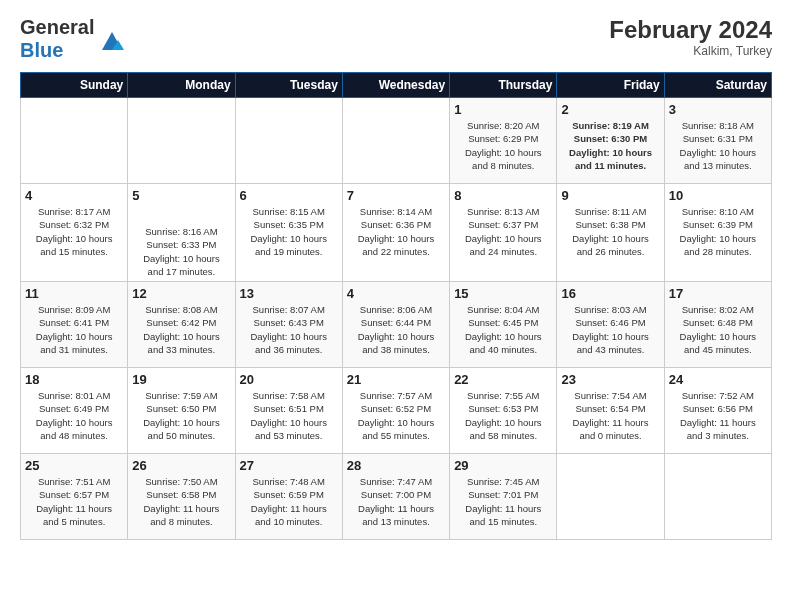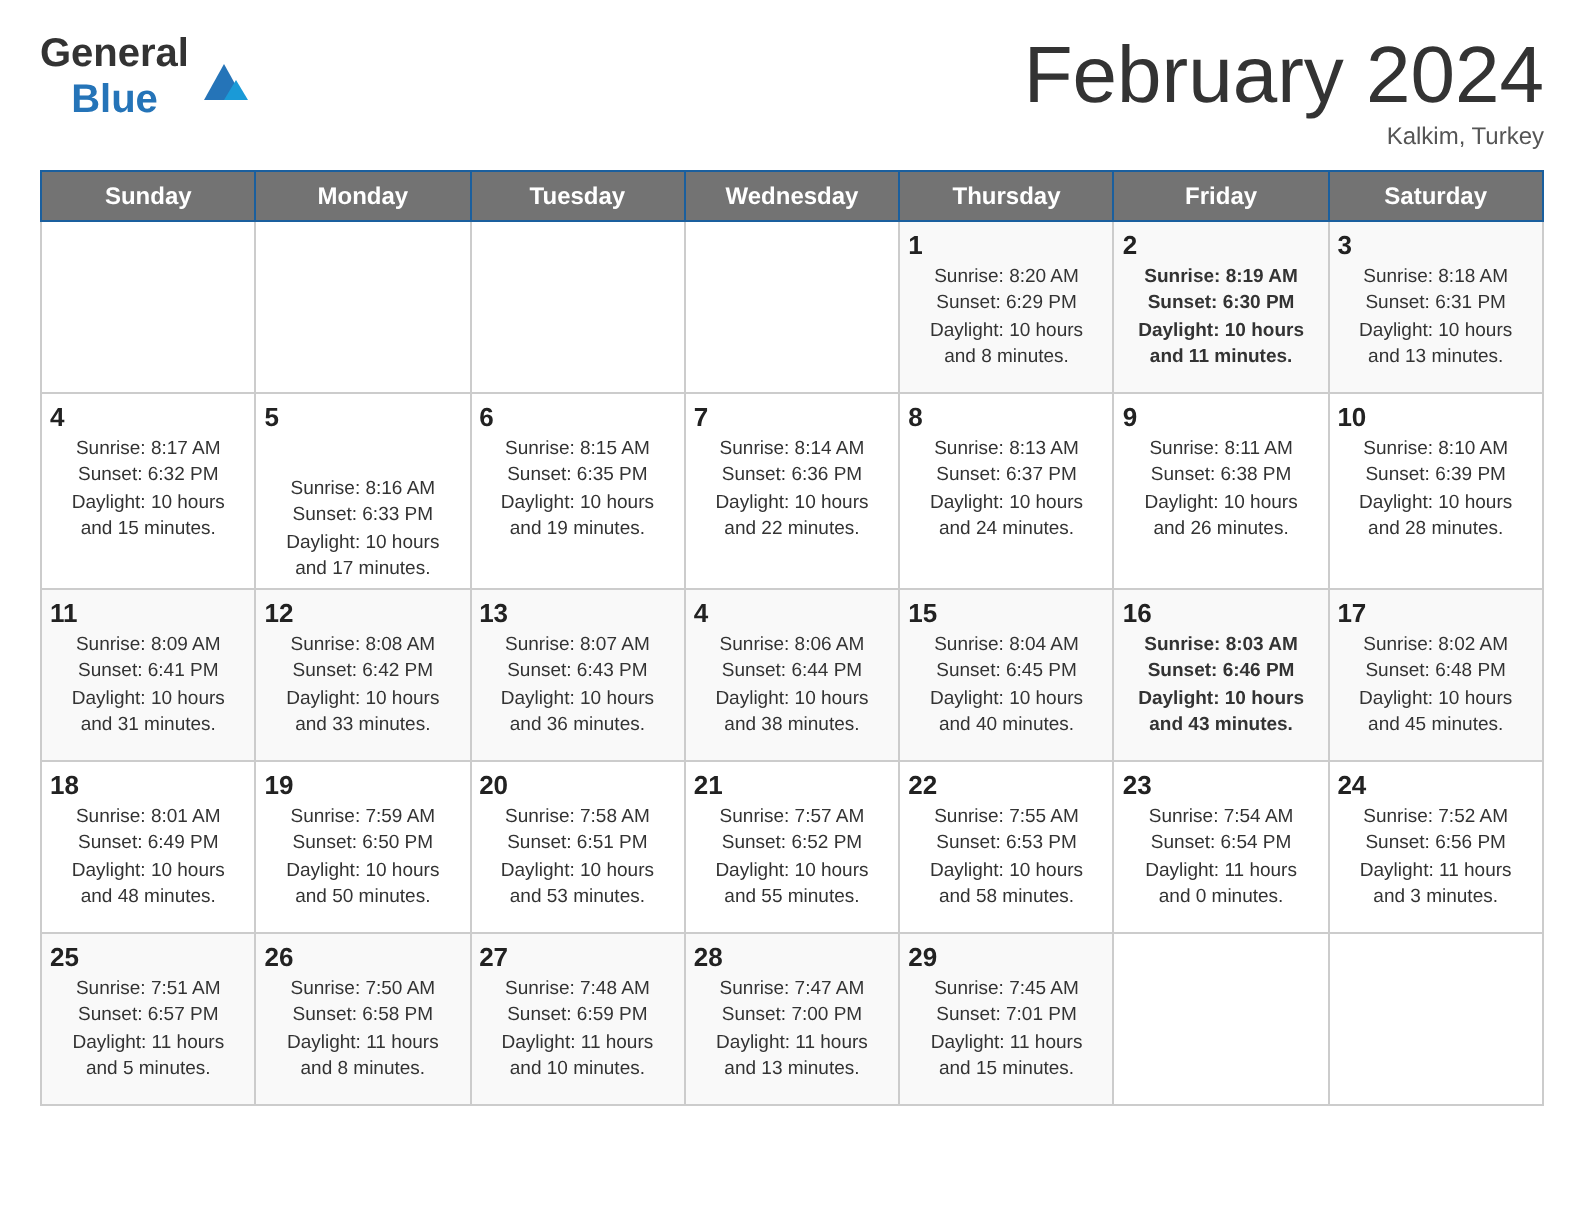--- a/index.html
+++ b/index.html
@@ -28,40 +28,40 @@
     .logo-icon {
       width: 28px;
       height: 28px;
       margin-left: 4px;
       margin-top: 2px;
     }
     .title-block {
       text-align: right;
     }
     .title-month {
-      font-size: 40px;
-      font-weight: normal;
+      font-size: 24px;
+      font-weight: bold;
       color: #333;
     }
     .title-location {
       font-size: 12px;
       color: #555;
     }
     table {
       width: 100%;
       border-collapse: collapse;
       table-layout: fixed;
     }
     thead tr th {
-      background-color: #737373;
+      background-color: #0f172a;
       color: #fff;
       font-size: 12px;
       font-weight: bold;
       padding: 5px 4px;
-      text-align: center;
+      text-align: right;
       border: 1px solid #1a5f9e;
     }
     tbody tr td {
       border: 1px solid #ccc;
       vertical-align: top;
       padding: 4px 4px 3px 4px;
       height: 86px;
       font-size: 10px;
       color: #333;
       background: #fff;
@@ -85,21 +85,21 @@
       background: #fff !important;
     }
   </style>
 </head>
 <body>
 
 <div class="page">
   <div class="header">
     <div class="logo">
       <div>
-        <div style="display:flex;align-items:center;text-align:center;">
+        <div style="display:flex;align-items:center;">
           <div style="font-size:20px;font-weight:bold;color:#333;line-height:1.15;">
             <div>General</div>
             <div style="color:#2574b8;">Blue</div>
           </div>
           <svg class="logo-icon" viewBox="0 0 28 28">
             <polygon points="4,24 14,6 24,24" fill="#2574b8"></polygon>
             <polygon points="14,24 20,14 26,24" fill="#1a9ad7"></polygon>
           </svg>
         </div>
       </div>
@@ -232,21 +232,21 @@
           </td>
           <td>
             <div class="day-num">15</div>
             <div class="day-info" style="white-space: pre-line;">Sunrise: 8:04 AM
 Sunset: 6:45 PM
 Daylight: 10 hours
 and 40 minutes.</div>
           </td>
           <td>
             <div class="day-num">16</div>
-            <div class="day-info" style="white-space: pre-line; font-weight: bold;">Sunrise: 8:03 AM
+            <div class="day-info" style="white-space: pre-line;">Sunrise: 8:03 AM
 Sunset: 6:46 PM
 Daylight: 10 hours
 and 43 minutes.</div>
           </td>
           <td>
             <div class="day-num">17</div>
             <div class="day-info" style="white-space: pre-line;">Sunrise: 8:02 AM
 Sunset: 6:48 PM
 Daylight: 10 hours
 and 45 minutes.</div>

